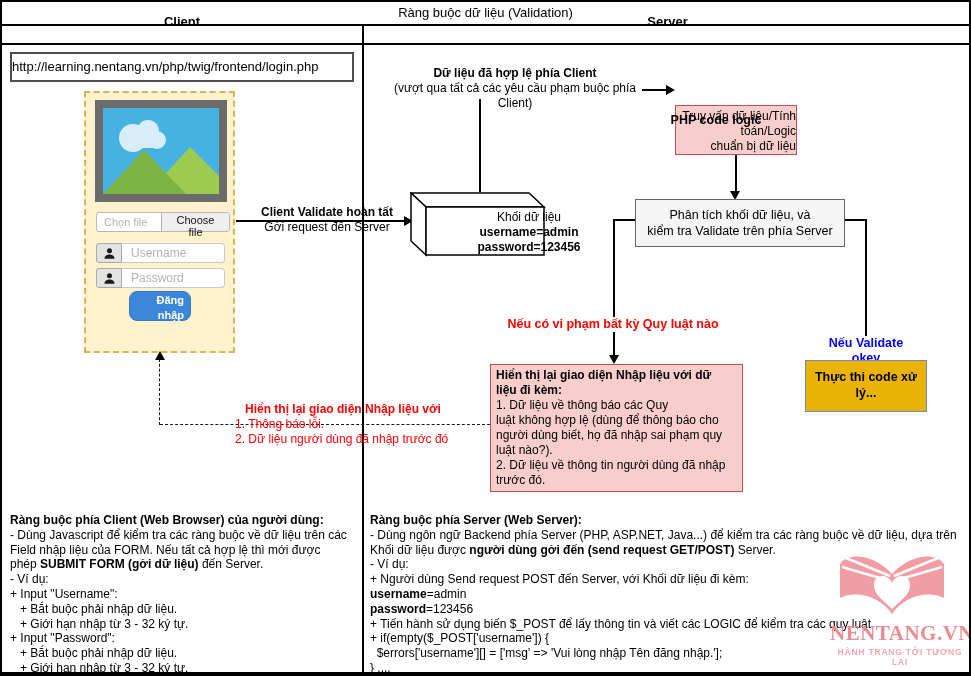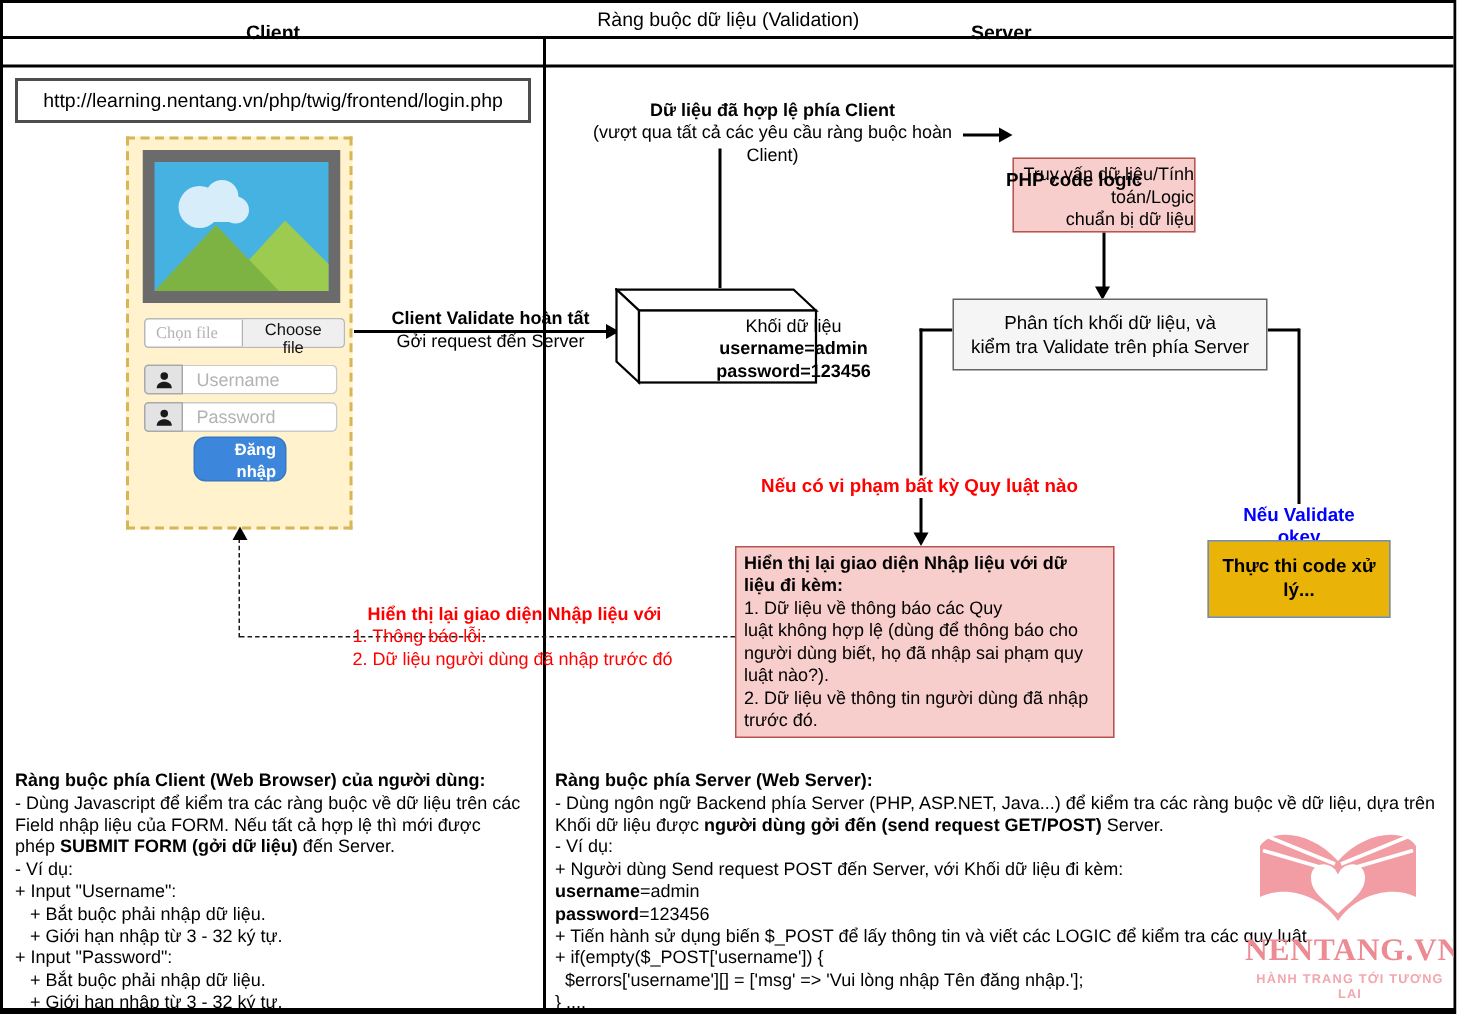--- a/index.html
+++ b/index.html
@@ -14,25 +14,25 @@
   .vline{position:absolute;width:1.6px;background:#000;}
   .dhline{position:absolute;height:0;border-top:1.6px dashed #1a1a1a;}
   .dvline{position:absolute;width:0;border-left:1.6px dashed #1a1a1a;}
   .tri{position:absolute;width:0;height:0;}
   .tri-right{border-top:5px solid transparent;border-bottom:5px solid transparent;border-left:9px solid #000;}
   .tri-down{border-left:5px solid transparent;border-right:5px solid transparent;border-top:9px solid #000;}
   .tri-up{border-left:5px solid transparent;border-right:5px solid transparent;border-bottom:9px solid #000;}
   .title-bar{left:0;top:0;width:100%;height:22px;line-height:21px;text-align:center;font-size:13px;}
   .col-head{top:10px;height:19px;line-height:19px;text-align:center;font-size:13px;font-weight:bold;}
   .url-box{left:8px;top:50px;width:344px;height:30px;background:#fff;border:2px solid #4d4d4d;
-    box-sizing:border-box;text-align:center;line-height:26px;font-size:13px;}
+    box-sizing:border-box;text-align:left;line-height:26px;font-size:13px;}
   .form-panel{left:82px;top:89px;width:151px;height:262px;background:#FFF2CC;border:2px dashed #D6B656;box-sizing:border-box;}
   .file-row{left:94px;top:210px;width:134px;height:20px;background:#fff;border:1px solid #b8b8b8;border-radius:3px;box-sizing:border-box;display:flex;}
   .file-name{flex:1;border:none;outline:none;background:transparent;font-size:11px;color:#9a9a9a;
-    font-family:Liberation Serif, serif;padding:0 0 0 7px;width:56px;min-width:0;}
+    font-family:Liberation Sans, sans-serif;padding:0 0 0 7px;width:56px;min-width:0;}
   .file-btn{width:68px;background:#efefef;border:none;border-left:1px solid #b0b0b0;border-radius:0 3px 3px 0;
     font-size:11px;font-family:"Liberation Sans",sans-serif;color:#111;cursor:pointer;}
   .input-row{position:absolute;left:94px;width:129px;height:20px;display:flex;}
   .icon-cell{width:26px;background:#e3e3e3;border:1px solid #a9a9a9;border-radius:3px 0 0 3px;box-sizing:border-box;
     display:flex;align-items:center;justify-content:center;}
   .txt-input{flex:1;border:1px solid #c9c9c9;border-left:none;border-radius:0 4px 4px 0;outline:none;
     font-size:12px;font-family:"Liberation Sans",sans-serif;padding:0 0 0 9px;min-width:0;color:#333;}
   .txt-input::placeholder,.file-name::placeholder{color:#b3b3b3;}
   .login-btn{position:absolute;left:127px;top:289px;width:62px;height:30px;background:#3C87DB;border:1px solid #3778C2;
     border-radius:8px;color:#fff;font-weight:bold;font-size:11px;font-family:"Liberation Sans",sans-serif;cursor:pointer;line-height:15px;text-align:right;}
@@ -130,21 +130,21 @@
   <div class="dvline" style="left:157px;top:357px;height:66px;"></div>
   <div class="tri tri-up" style="left:153px;top:349px;"></div>
 
   <div class="lbl lbl-center" style="left:245px;top:203px;width:160px;">
       <div><span style="font-weight: bold;">Client Validate hoàn tất</span></div>
       <div><span>Gởi request đến Server</span></div>
     </div>
 
   <div class="lbl lbl-center" style="left:387px;top:64px;width:252px;">
       <div><span style="font-weight: bold;">Dữ liệu đã hợp lệ phía Client</span></div>
-      <div><span>(vượt qua tất cả các yêu cầu ràng buộc hoàn Client)</span></div>
+      <div><span>(vượt qua tất cả các yêu cầu phạm buộc phía Client)</span></div>
     </div>
 
   <svg class="abs" style="left:408px;top:190px;" width="136" height="65" viewBox="0 0 136 65">
     <path d="M16 15 L1 1 L119 1 L134 15 Z" fill="#ffffff" stroke="#000" stroke-width="1.5"></path>
     <path d="M1 1 L16 15 L16 63 L1 49 Z" fill="#ffffff" stroke="#000" stroke-width="1.5"></path>
     <rect x="16" y="15" width="118" height="48" fill="#ffffff" stroke="#000" stroke-width="1.5"></rect>
   </svg>
   <div class="cube-text" style="left:424px;top:208px;width:118px;">
       <div><span>Khối dữ liệu</span></div>
       <div><span style="font-weight: bold;">username=admin</span></div>

